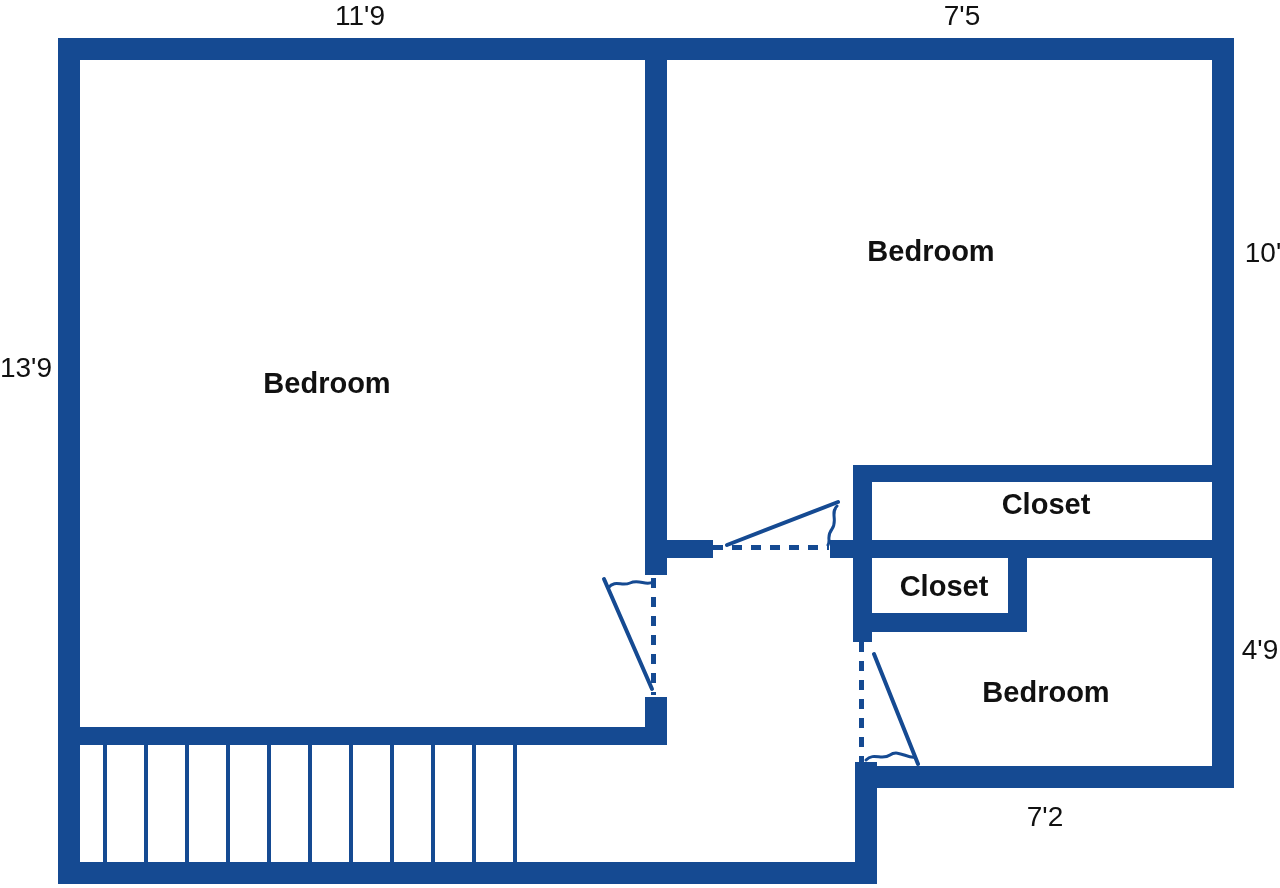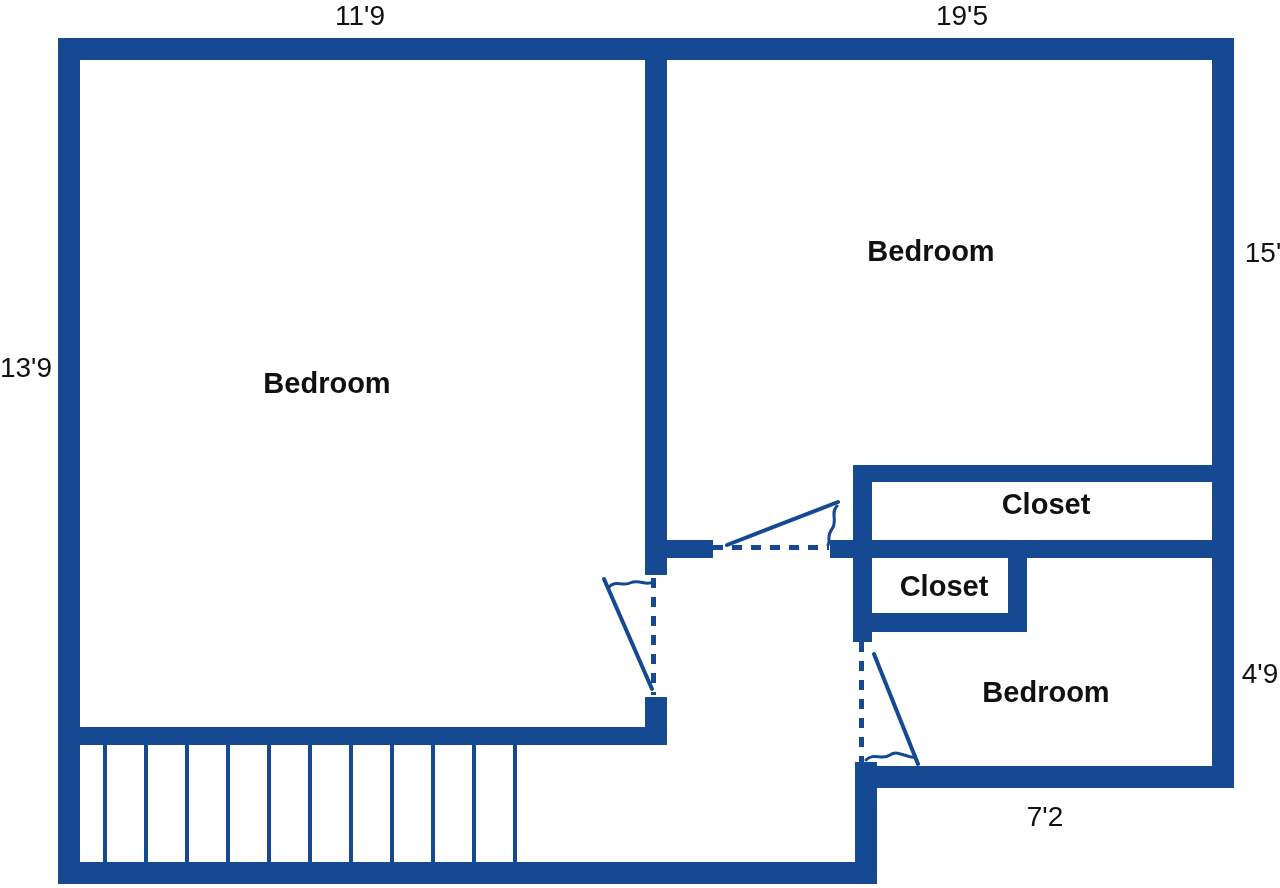--- a/index.html
+++ b/index.html
@@ -77,19 +77,19 @@
     <div class="tread" style="left:513px;"></div>
   </div>
 
   <div class="label room-label" style="left:327px;  top:383px;">Bedroom</div>
   <div class="label room-label" style="left:931px;  top:251px;">Bedroom</div>
   <div class="label room-label" style="left:1046px; top:504px;">Closet</div>
   <div class="label room-label" style="left:944px;  top:586px;">Closet</div>
   <div class="label room-label" style="left:1046px; top:692px;">Bedroom</div>
 
   <div class="label dim-label" style="left:360px;  top:16px;">11'9</div>
-  <div class="label dim-label" style="left:962px;  top:16px;">19'5</div>
+  <div class="label dim-label" style="left:962px;  top:16px;">7'5</div>
   <div class="label dim-label" style="left:26px;   top:368px;">13'9</div>
-  <div class="label dim-label" style="left:1263px; top:253px;">15'</div>
-  <div class="label dim-label" style="left:1260px; top:650px;margin-top:24px;">4'9</div>
+  <div class="label dim-label" style="left:1263px; top:253px;">10'</div>
+  <div class="label dim-label" style="left:1260px; top:650px;">4'9</div>
   <div class="label dim-label" style="left:1045px; top:817px;">7'2</div>
 
 </div>
 
 </body></html>

